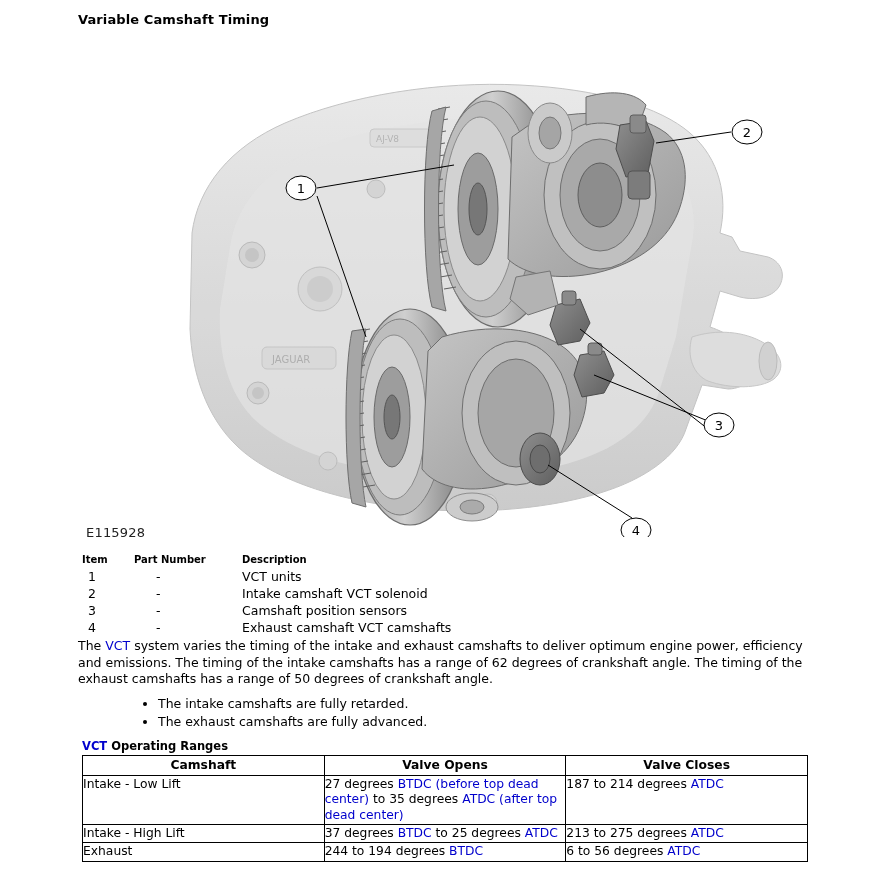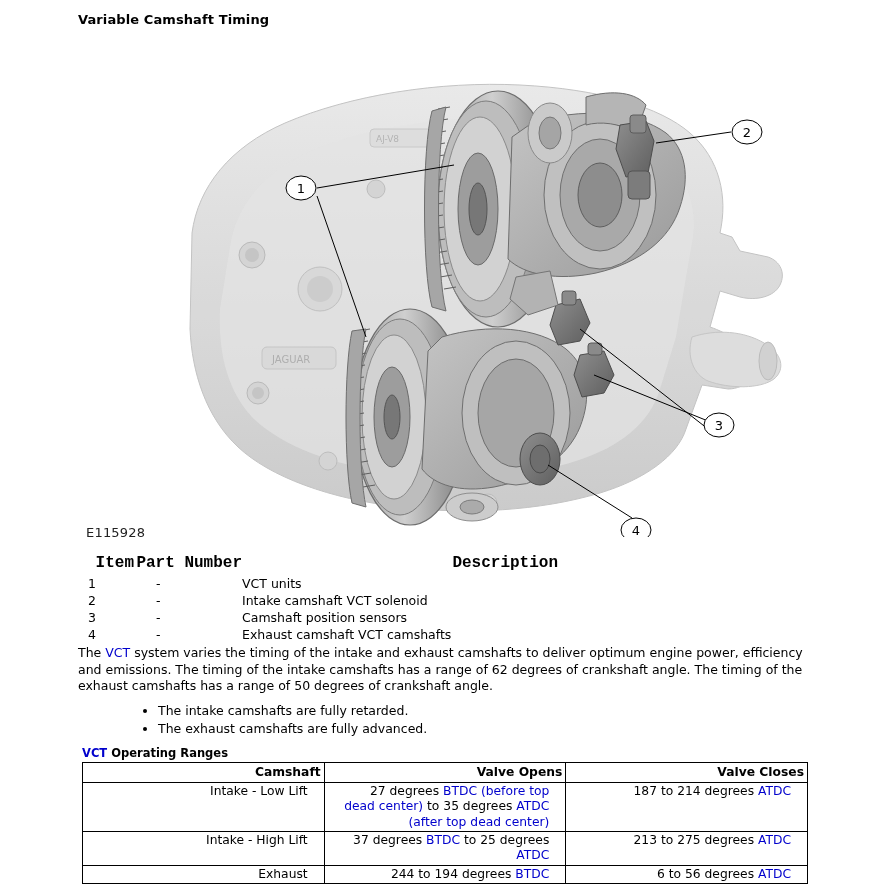--- a/index.html
+++ b/index.html
@@ -47,25 +47,24 @@
     letter-spacing: 0.2px;
   }
 
   
   .parts {
     border-collapse: collapse;
     margin: 14px 0 0 0;
     width: 480px;
   }
   .parts th {
-    text-align: right;
-    font-size: 16px;
+    text-align: left;
+    font-size: 10px;
     font-weight: bold;
     padding: 0 0 3px 0;
-    font-family: Liberation Mono, monospace;
   }
   .parts th.c-item { width: 52px; padding-left: 4px;}
   .parts th.c-part { width: 108px; }
   .parts td {
     font-size: 12.5px;
     padding: 1px 0;
   }
   .parts td.c-item { text-align: left; padding-left: 10px; }
   .parts td.c-part { text-align: left; padding-left: 22px;}
 
@@ -100,23 +99,22 @@
   table.ranges {
     border-collapse: collapse;
     width: 726px;
     margin-left: 4px;
     table-layout: fixed;
   }
   table.ranges th, table.ranges td {
     border: 1px solid #000000;
     font-size: 12.3px;
     vertical-align: top;
-    padding: 1px 16px;
+    padding: 1px 0;
     line-height: 1.25;
-    text-align: right;
   }
   table.ranges th {
     font-weight: bold;
     padding: 2px 3px;
   }
   table.ranges td.cam { width: 96px; }
   table.ranges td.closes { width: 138px; }
 </style>
 </head>
 <body>

